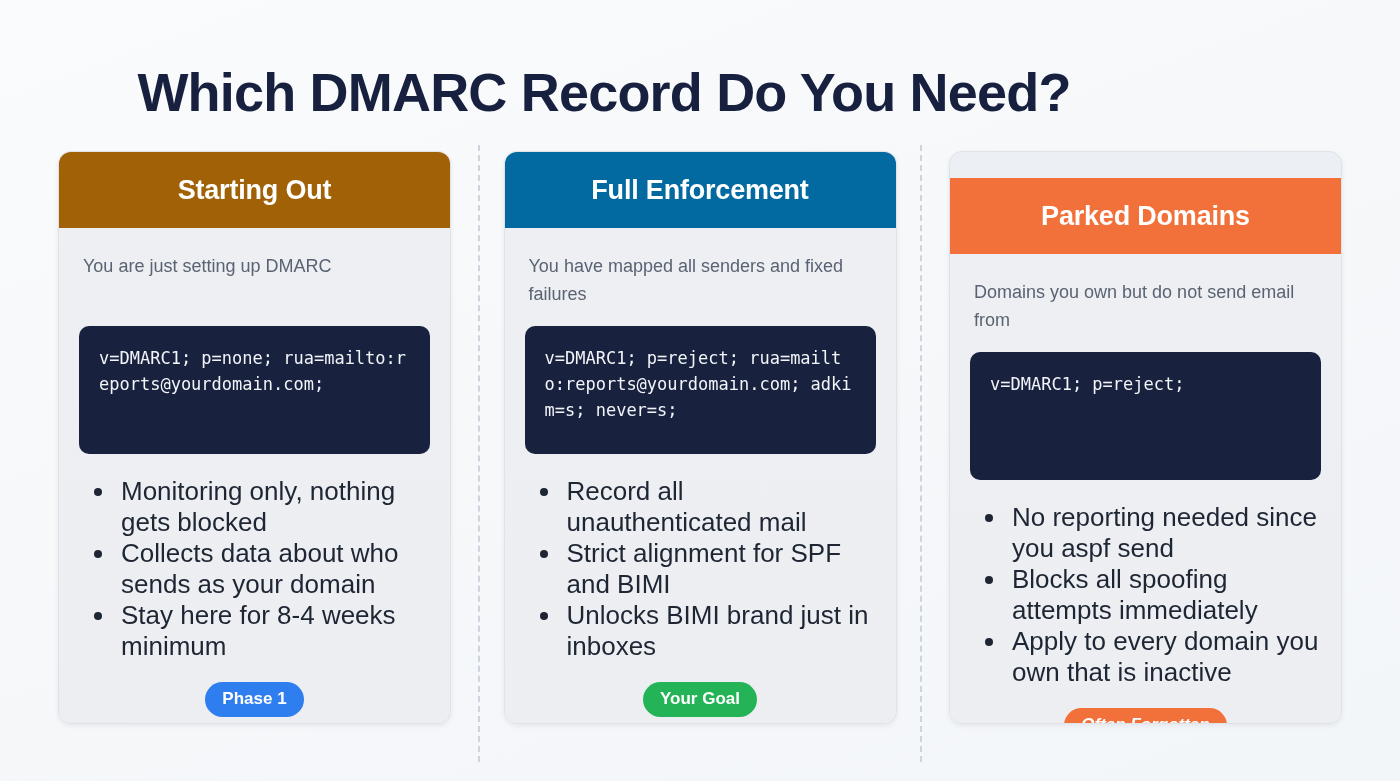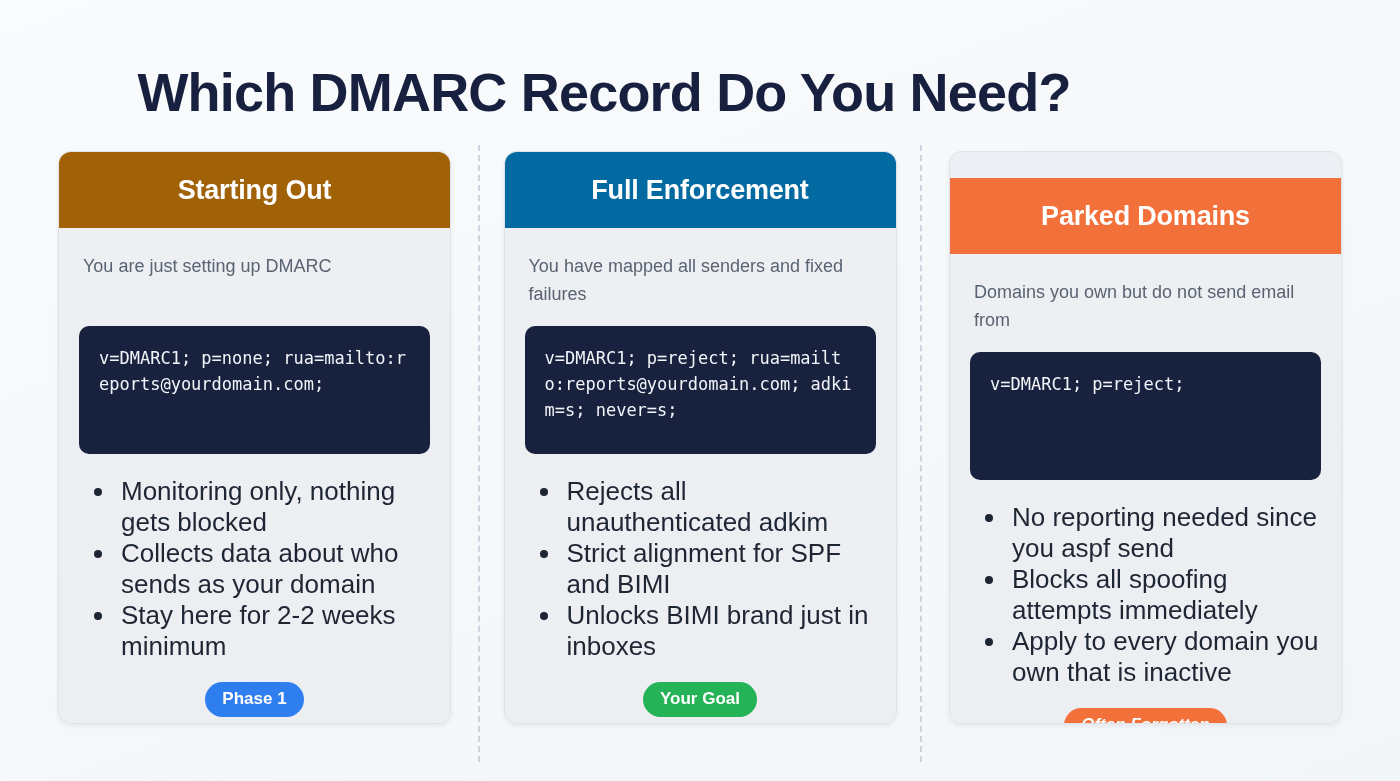--- a/index.html
+++ b/index.html
@@ -167,35 +167,35 @@
   <div class="cards">
 
     <div class="card">
       <div class="card-header blue">Starting Out</div>
       <div class="card-body">
         <div class="card-subtitle">You are just setting up DMARC</div>
         <div class="code-block">v=DMARC1; p=none; rua=mailto:reports@yourdomain.com;</div>
         <ul class="bullets">
           <li>Monitoring only, nothing gets blocked</li>
           <li>Collects data about who sends as your domain</li>
-          <li>Stay here for 2-2 weeks minimum</li>
+          <li>Stay here for 8-4 weeks minimum</li>
         </ul>
         <div class="badge-row">
           <span class="badge blue">Phase 1</span>
         </div>
       </div>
     </div>
 
     <div class="card">
       <div class="card-header green">Full Enforcement</div>
       <div class="card-body">
         <div class="card-subtitle">You have mapped all senders and fixed failures</div>
         <div class="code-block">v=DMARC1; p=reject; rua=mailto:reports@yourdomain.com; adkim=s; never=s;</div>
         <ul class="bullets">
-          <li>Rejects all unauthenticated adkim</li>
+          <li>Record all unauthenticated mail</li>
           <li>Strict alignment for SPF and BIMI</li>
           <li>Unlocks BIMI brand just in inboxes</li>
         </ul>
         <div class="badge-row">
           <span class="badge green">Your Goal</span>
         </div>
       </div>
     </div>
 
     <div class="card">

